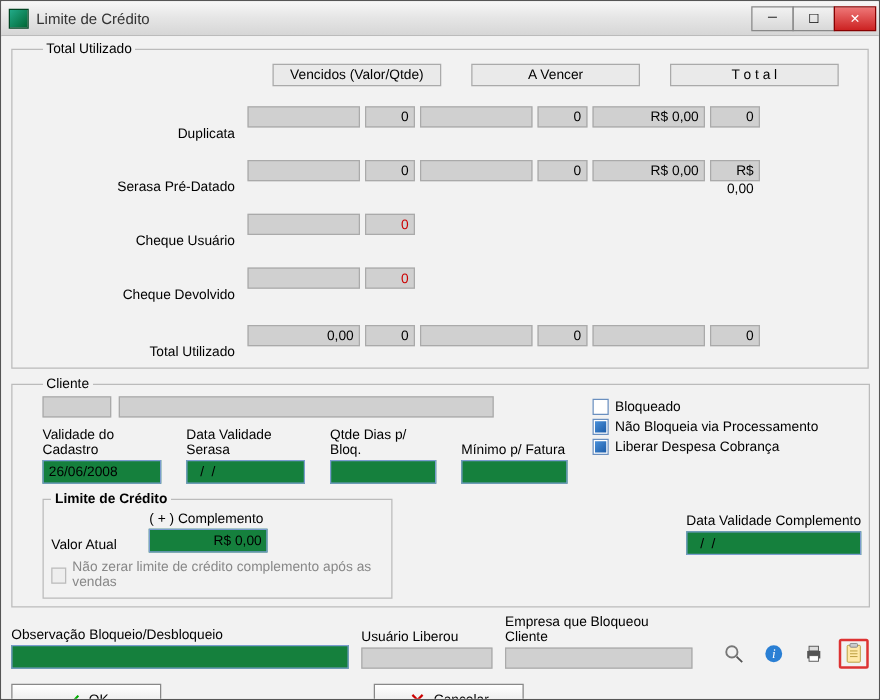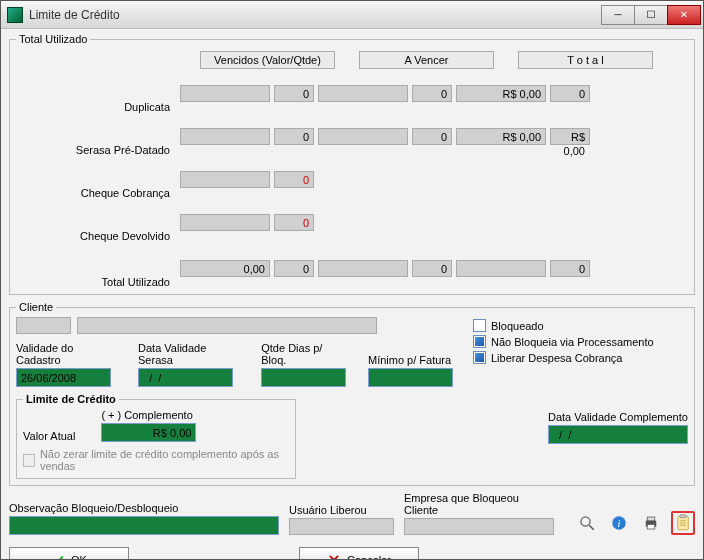--- a/index.html
+++ b/index.html
@@ -51,21 +51,21 @@
   .win-btn.close { background: linear-gradient(to bottom,#e77,#c22); color:#fff; border-color:#800; }
   .client-area {
     padding: 4px 8px 6px 8px;
     background: #f2f2f2;
     height: calc(100% - 28px);
     overflow: hidden;
   }
   fieldset {
     border: 1px solid #bbb;
     margin: 0 0 6px 0;
-    padding: 4px 6px 6px 6px;
+    padding: 4px 6px 6px 24px;
     background: #f2f2f2;
   }
   legend {
     font-size: 11px;
     color: #000;
     padding: 0 3px;
   }
   .grid-header {
     display: grid;
     grid-template-columns: 160px 135px 135px 135px;
@@ -234,21 +234,21 @@
         <div class="row-label">Serasa Pré-Datado</div>
         <div class="val-cell"></div>
         <div class="val-cell">0</div>
         <div class="val-cell"></div>
         <div class="val-cell">0</div>
         <div class="val-cell">R$ 0,00</div>
         <div class="val-cell">R$ 0,00</div>
       </div>
 
       <div class="data-row">
-        <div class="row-label">Cheque Cobrança</div>
+        <div class="row-label">Cheque Usuário</div>
         <div class="val-cell"></div>
         <div class="val-cell red">0</div>
         <div style="visibility:hidden" class="val-cell"></div>
         <div style="visibility:hidden" class="val-cell"></div>
         <div style="visibility:hidden" class="val-cell"></div>
         <div style="visibility:hidden" class="val-cell"></div>
       </div>
 
       <div class="data-row">
         <div class="row-label">Cheque Devolvido</div>

